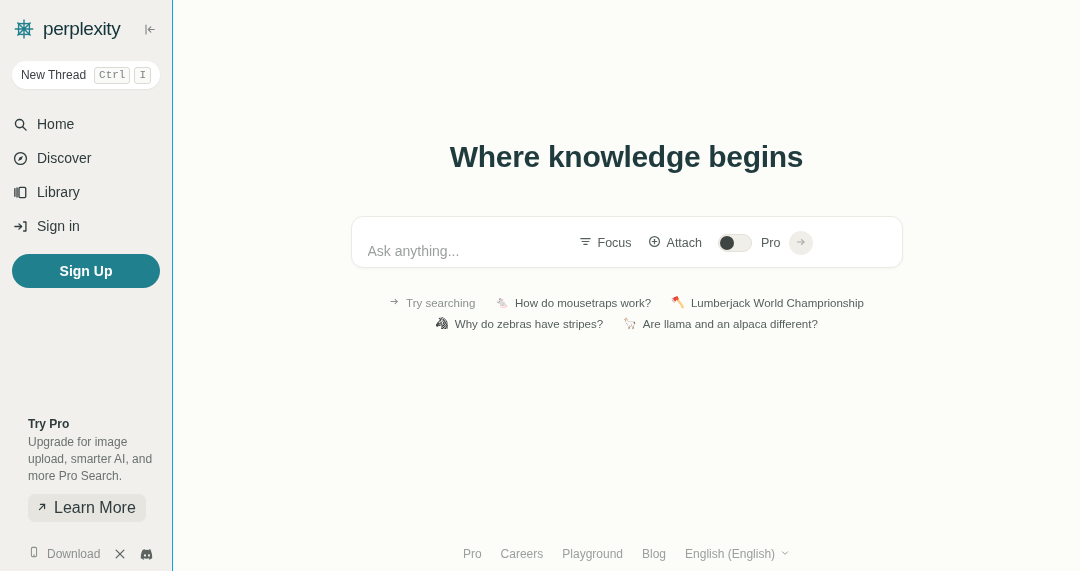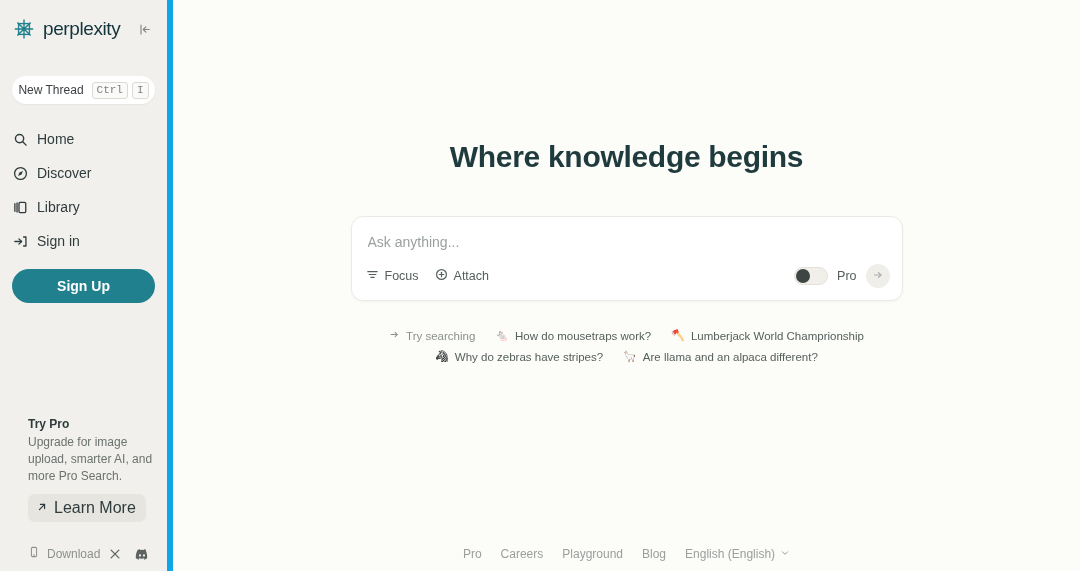--- a/index.html
+++ b/index.html
@@ -8,39 +8,39 @@
     font-family: "Liberation Sans", sans-serif;
     background: #fcfcf9;
     overflow: hidden;
   }
   .app { display: flex; width: 1080px; height: 571px; }
 
   
   .sidebar {
     width: 173px; height: 571px;
     background: #f1f0ec;
-    border-right: 6px solid #0ea5e9;
+    border-right: 1px solid #0ea5e9;
     display: flex; flex-direction: column;
     position: relative; flex: 0 0 173px;
   }
   .sb-top { padding: 14px 12px 0 12px; }
   .brand-row { display: flex; align-items: center; height: 30px; }
   .brand-logo { width: 24px; height: 24px; flex: 0 0 24px; }
   .brand-name {
     font-size: 19px; color: #13343b; letter-spacing: -0.4px;
     margin-left: 7px; font-weight: 400;
   }
   .collapse-btn {
     margin-left: auto; width: 20px; height: 20px;
     display: flex; align-items: center; justify-content: center;
     cursor: pointer; opacity: .75;
   }
 
   .new-thread {
-    margin: 32px 0 0 0; height: 28px; background: #fff;
+    margin: 17px 0 0 0; height: 28px; background: #fff;
     border-radius: 16px; display: flex; align-items: center;
     justify-content: center; gap: 8px; cursor: pointer;
     box-shadow: 0 1px 2px rgba(0,0,0,.05);
   }
   .nt-label { font-size: 12px; color: #3c4043; }
   .keys { display: flex; gap: 4px; }
   .key {
     font-family: "Liberation Mono", monospace; font-size: 11px;
     color: #7c8280; border: 1px solid #dcdad4; border-radius: 3px;
     padding: 0 4px; line-height: 15px; background: #fafaf8;
@@ -85,21 +85,21 @@
   }
   .headline {
     margin-top: 140px; font-size: 30px; font-weight: 700;
     color: #1f3b3d; letter-spacing: -0.3px;
   }
 
   .searchbox {
     margin-top: 42px; width: 552px; background: #fff;
     border: 1px solid #eceae4; border-radius: 12px;
     box-shadow: 0 1px 3px rgba(0,0,0,.04);
-    display: flex; flex-direction: column;
+    display: flex; flex-direction: row;
   }
   .sb-input {
     border: none; outline: none; background: transparent;
     padding: 17px 16px 0 16px; font-size: 14px; color: #2f3b3d;
     font-family: "Liberation Sans", sans-serif;
   }
   .sb-input::placeholder { color: #9aa09d; }
   .sb-row {
     display: flex; align-items: center; padding: 14px 12px 12px 14px;
   }

